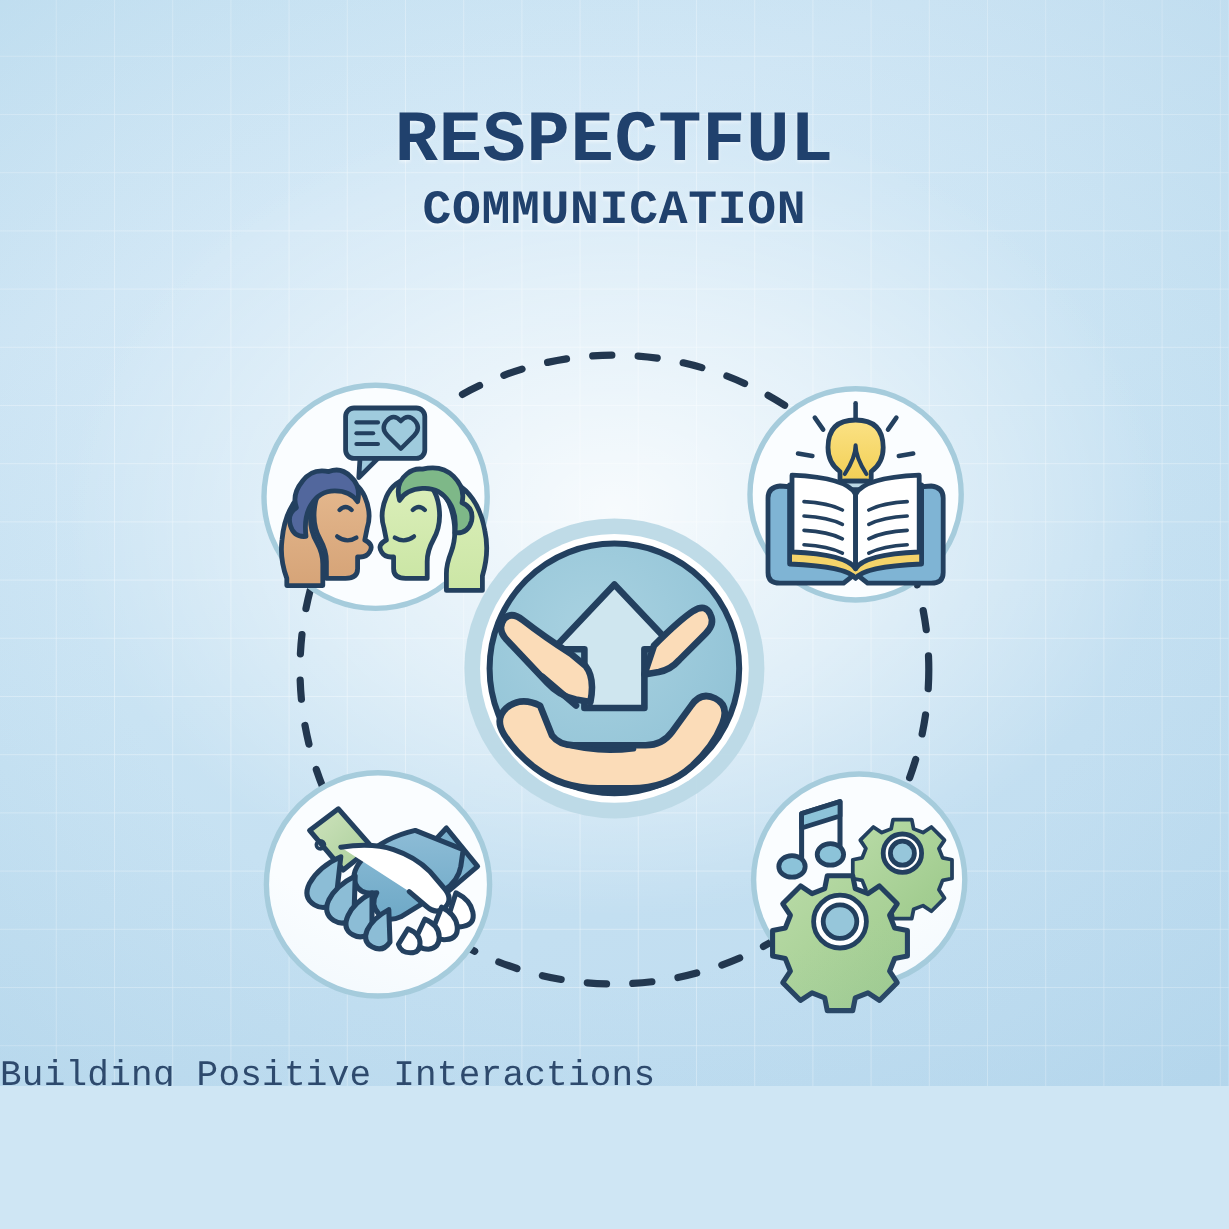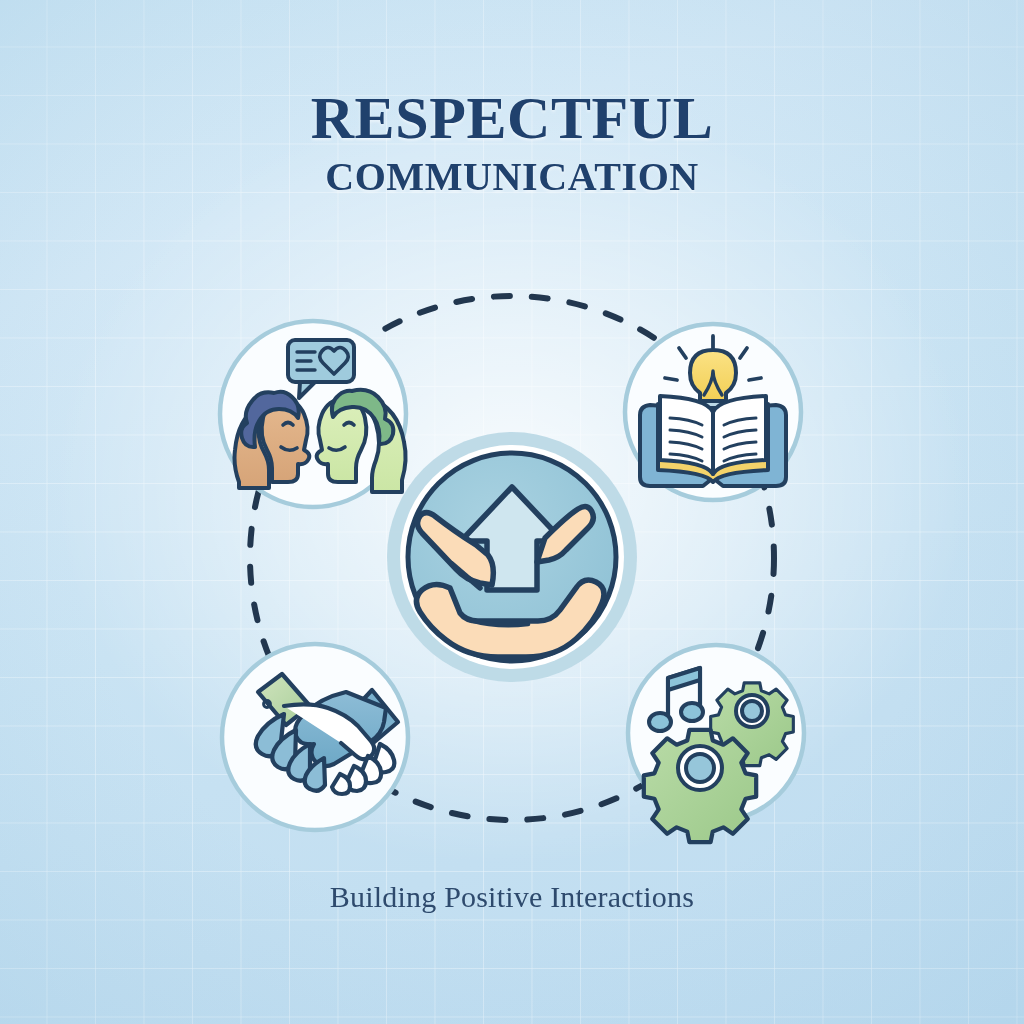--- a/index.html
+++ b/index.html
@@ -3,23 +3,23 @@
 <meta charset="utf-8">
 <style>
   html, body {
     margin: 0;
     padding: 0;
     background: #cfe6f4;
   }
   #poster {
     position: relative;
     width: 1024px;
-    height: 1024px;
+    height: 905px;
     overflow: hidden;
-    font-family: Liberation Serif, serif;
+    font-family: Liberation Mono, monospace;
     background:
       radial-gradient(ellipse 62% 52% at 50% 47%, rgba(255,255,255,0.85) 0%, rgba(255,255,255,0.45) 38%, rgba(255,255,255,0.0) 72%),
       linear-gradient(160deg, #cfe7f5 0%, #d3e8f6 22%, #c9e3f3 50%, #c3dff1 74%, #bedcf0 100%);
   }
   
   #grid {
     position: absolute;
     inset: 0;
     background-image:
       linear-gradient(to right, rgba(255,255,255,0.55) 1px, transparent 1px),
@@ -52,21 +52,21 @@
     text-shadow: 0 2px 3px rgba(255,255,255,0.55);
   }
   #title-line1 { font-size: 60px; }
   #title-line2 { font-size: 40px; margin-top: 8px; }
 
   
   #subtitle {
     position: absolute;
     left: 0; right: 0;
     top: 880px;
-    text-align: center;
+    text-align: left;
     color: #2e4a6d;
     font-size: 30px;
     font-weight: 400;
     letter-spacing: 0.2px;
   }
 
   
   #diagram {
     position: absolute;
     left: 0;

